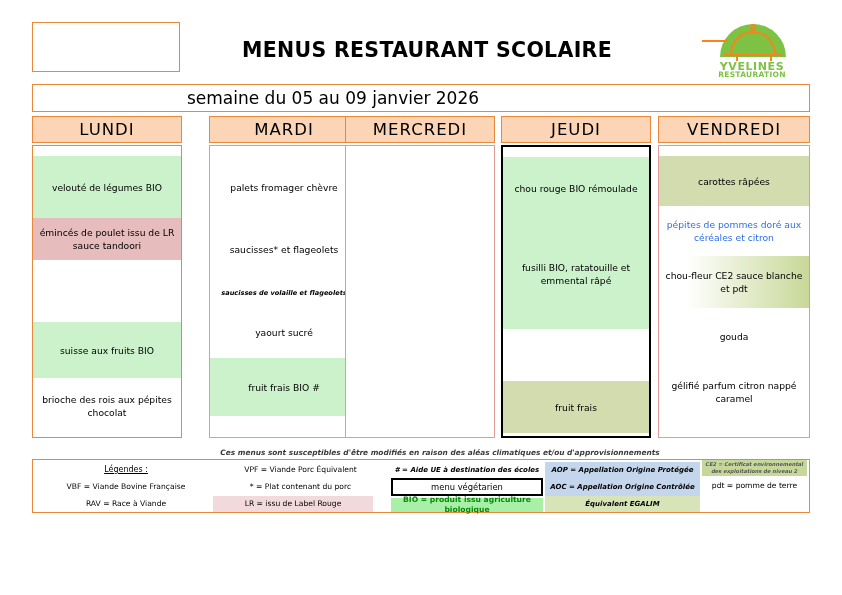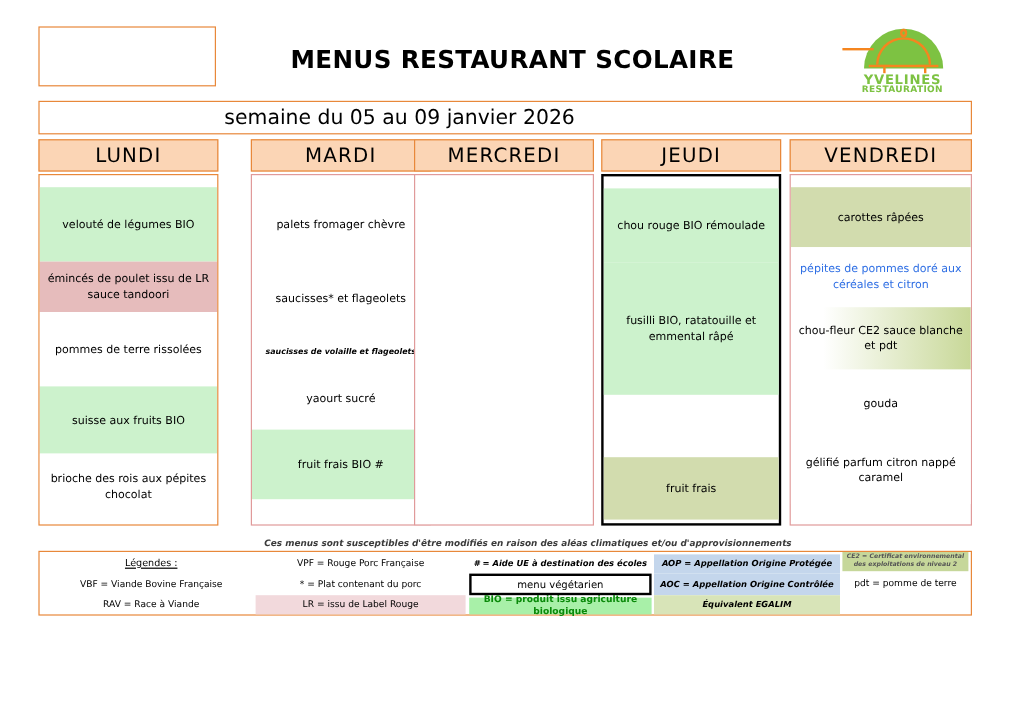--- a/index.html
+++ b/index.html
@@ -320,21 +320,20 @@
   <div class="week-band">
     <div class="week-text">semaine du 05 au 09 janvier 2026</div>
   </div>
 
   <div class="days" id="days-container">
       <div class="day-col c0">
         <div class="day-head">LUNDI</div>
         <div class="day-body">
           <div class="dish bg-green" style="top: 10px; height: 62px;">velouté de légumes BIO</div>
           <div class="dish bg-rose" style="top: 72px; height: 42px;">émincés de poulet issu de LR sauce tandoori</div>
-          <div class="dish bg-white" style="top: 114px; height: 62px;">pommes de terre rissolées</div>
           <div class="dish bg-green" style="top: 176px; height: 56px;">suisse aux fruits BIO</div>
           <div class="dish bg-white" style="top: 232px; height: 56px;">brioche des rois aux pépites chocolat</div>
         </div>
       </div>
       <div class="day-col c1">
         <div class="day-head">MARDI</div>
         <div class="day-body pink-edge">
           <div class="dish bg-white" style="top: 10px; height: 62px;">palets fromager chèvre</div>
           <div class="dish bg-white" style="top: 72px; height: 62px;">saucisses* et flageolets</div>
           <div class="dish bg-white small-italic" style="top: 134px; height: 26px;">saucisses de volaille et flageolets</div>
@@ -365,23 +364,23 @@
         </div>
       </div>
     </div>
 
   <div class="disclaimer">Ces menus sont susceptibles d'être modifiés en raison des aléas climatiques et/ou d'approvisionnements</div>
 
   <div class="legend" id="legend-container">
       <div class="lg-cell underline-label" style="left: 8px; top: 2px; width: 170px; height: 16px;">Légendes :</div>
       <div class="lg-cell " style="left: 8px; top: 18px; width: 170px; height: 18px;">VBF = Viande Bovine Française</div>
       <div class="lg-cell " style="left: 8px; top: 36px; width: 170px; height: 16px;">RAV = Race à Viande</div>
-      <div class="lg-cell " style="left: 180px; top: 2px; width: 175px; height: 16px;">VPF = Rouge Porc Française</div>
+      <div class="lg-cell " style="left: 180px; top: 2px; width: 175px; height: 16px;">VPF = Viande Porc Équivalent</div>
       <div class="lg-cell " style="left: 180px; top: 18px; width: 175px; height: 18px;">* = Plat contenant du porc</div>
-      <div class="lg-cell bg-pinkish" style="left: 180px; top: 36px; width: 175px; height: 16px;">LR = issu de Label Rouge</div>
+      <div class="lg-cell bg-pinkish" style="left: 180px; top: 36px; width: 160px; height: 16px;">LR = issu de Label Rouge</div>
       <div class="lg-cell italicbold" style="left: 358px; top: 2px; width: 152px; height: 16px;"># = Aide UE à destination des écoles</div>
       <div class="lg-cell veg-box" style="left: 358px; top: 18px; width: 152px; height: 18px;">menu végétarien</div>
       <div class="lg-cell green-text bg-greenish" style="left: 358px; top: 38px; width: 152px; height: 14px;">BIO = produit issu agriculture biologique</div>
       <div class="lg-cell italicbold bg-blueish" style="left: 512px; top: 2px; width: 155px; height: 16px;">AOP = Appellation Origine Protégée</div>
       <div class="lg-cell italicbold bg-blueish" style="left: 512px; top: 18px; width: 155px; height: 18px;">AOC = Appellation Origine Contrôlée</div>
       <div class="lg-cell italicbold bg-olive2" style="left: 512px; top: 36px; width: 155px; height: 16px;">Équivalent EGALIM</div>
       <div class="lg-cell tiny bg-olivetop" style="left: 669px; top: 0px; width: 105px; height: 16px;">CE2 = Certificat environnemental des exploitations de niveau 2</div>
       <div class="lg-cell " style="left: 669px; top: 16px; width: 105px; height: 20px;">pdt = pomme de terre</div>
     </div>
 

